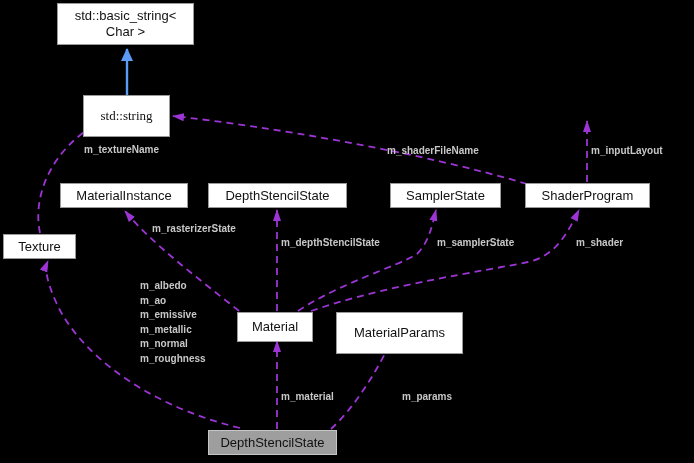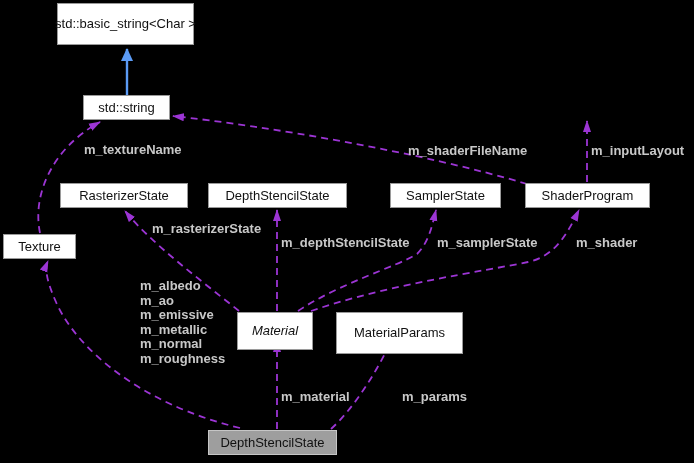--- a/index.html
+++ b/index.html
@@ -23,28 +23,28 @@
   svg.edges{position:absolute;left:0;top:0;width:694px;height:463px;}
   .edge{stroke:var(--usage);fill:none;stroke-width:1.8;stroke-dasharray:7 5;}
   .edge.solid{stroke:var(--inherit);stroke-dasharray:none;stroke-width:2.4;}
   #arrowUsage polygon{fill:var(--usage);}
   #arrowInherit polygon{fill:var(--inherit);}
   .node{
     position:absolute;box-sizing:border-box;
     background:var(--node-fill);
     border:1.5px solid var(--node-border);
     color:var(--node-text);
-    display:flex;flex-direction:row;align-items:center;justify-content:center;
+    display:flex;flex-direction:column;align-items:center;justify-content:center;
     font-size:13px;line-height:16px;white-space:nowrap;
     cursor:pointer;
   }
   .node.focus{background:var(--focus-fill);border-color:var(--focus-border);}
   .elabel{
     position:absolute;color:var(--label);
-    font-size:13px;font-weight:600;line-height:14.5px;white-space:nowrap;
+    font-size:10px;font-weight:600;line-height:14.5px;white-space:nowrap;
   }
   .elabel.stack{text-align:left;width:84px;}
   .elabel.stack span{display:block;}
 </style>
 </head>
 <body>
 
 <div id="stage">
 
   <svg class="edges" viewBox="0 0 694 463">
@@ -78,42 +78,42 @@
     <path class="edge" d="M331,429 C352,410 376,374 391,341" marker-end="url(#arrowUsage)"></path>
 
     <path class="edge" d="M240,428 C140,404 76,348 56,302 C48,284 44,270 48,261" marker-end="url(#arrowUsage)"></path>
   </svg>
 
   <div class="node" style="left:57px;top:3px;width:137px;height:42px;">
     <span>std::basic_string&lt;</span>
     <span>Char &gt;</span>
   </div>
 
-  <div class="node" style="left:83px;top:95px;width:87px;height:25px;">std::string</div>
+  <div class="node" style="left:83px;top:95px;width:87px;height:42px;font-family:Liberation Serif, serif;">std::string</div>
 
 
-  <div class="node" style="left:60px;top:183px;width:128px;height:25px;">RasterizerState</div>
+  <div class="node" style="left:60px;top:183px;width:128px;height:25px;">MaterialInstance</div>
 
   <div class="node" style="left:208px;top:183px;width:139px;height:25px;">DepthStencilState</div>
 
   <div class="node" style="left:525px;top:183px;width:125px;height:25px;">ShaderProgram</div>
 
   <div class="node" style="left:390px;top:183px;width:111px;height:25px;">SamplerState</div>
 
   <div class="node" style="left:3px;top:234px;width:73px;height:25px;">Texture</div>
 
-  <div class="node" style="left:237px;top:312px;width:76px;height:38px;font-style:italic;">Material</div>
+  <div class="node" style="left:237px;top:312px;width:76px;height:30px;">Material</div>
 
   <div class="node" style="left:336px;top:312px;width:127px;height:42px;">MaterialParams</div>
 
   <div class="node focus" style="left:208px;top:430px;width:129px;height:25px;">DepthStencilState</div>
 
   <span class="elabel" style="left:84px;top:143px;">m_textureName</span>
 
-  <span class="elabel" style="left:408px;top:144px;">m_shaderFileName</span>
+  <span class="elabel" style="left:387px;top:144px;">m_shaderFileName</span>
 
   <span class="elabel" style="left:591px;top:144px;text-align:right;">m_inputLayout</span>
 
   <span class="elabel" style="left:152px;top:222px;">m_rasterizerState</span>
 
   <span class="elabel" style="left:281px;top:236px;">m_depthStencilState</span>
 
   <span class="elabel" style="left:437px;top:236px;">m_samplerState</span>
 
   <span class="elabel" style="left:576px;top:236px;">m_shader</span>

